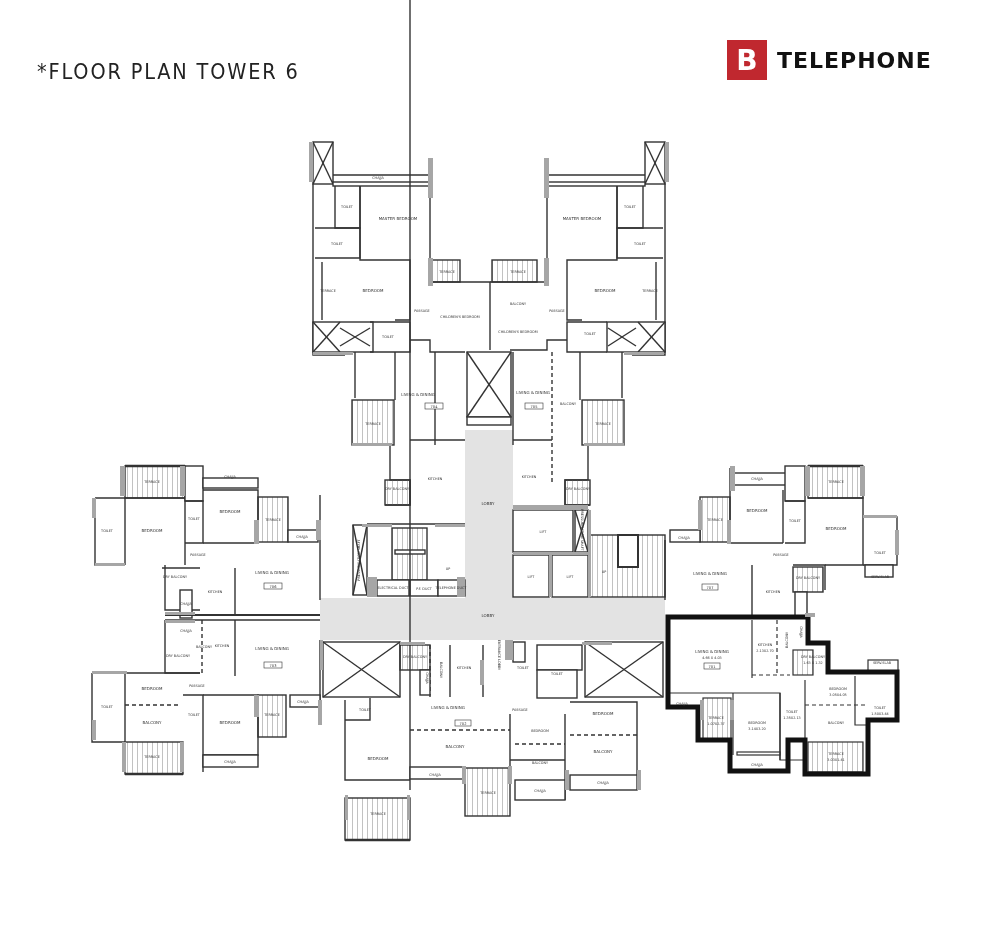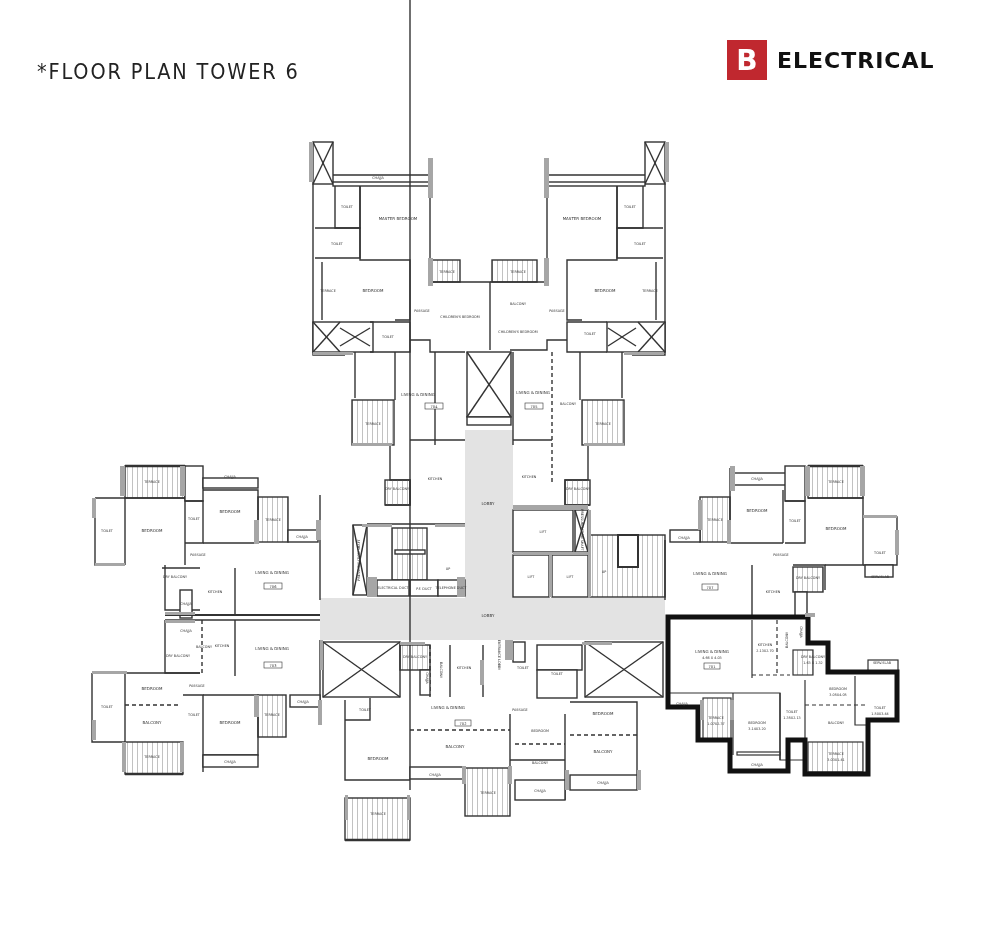--- a/index.html
+++ b/index.html
@@ -13,21 +13,21 @@
   .lbl-s{font-family:"DejaVu Sans",sans-serif;font-size:3.4px;fill:#333;text-anchor:middle;}
   .code{font-family:"DejaVu Sans",sans-serif;font-size:3.6px;fill:#333;text-anchor:middle;}
 </style>
 </head>
 <body>
 
 <div class="title">*FLOOR PLAN TOWER 6</div>
 
 <div class="logo">
   <div class="logo-mark">B</div>
-  <div class="logo-text">ELECTRICAL</div>
+  <div class="logo-text">TELEPHONE</div>
 </div>
 
 <svg class="plan" width="988" height="928" viewBox="0 0 988 928">
   <defs>
     <pattern id="hatch" width="5" height="5" patternUnits="userSpaceOnUse">
       <line x1="2.5" y1="0" x2="2.5" y2="5" stroke="#999" stroke-width="0.6"></line>
     </pattern>
   </defs>
 
   <g>

